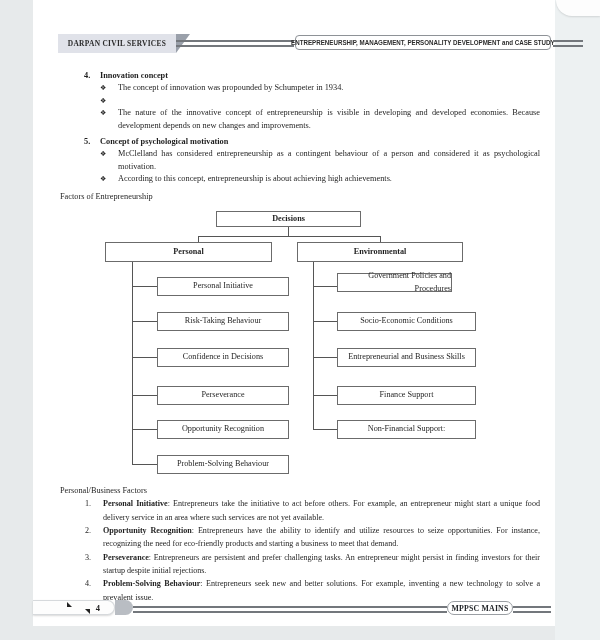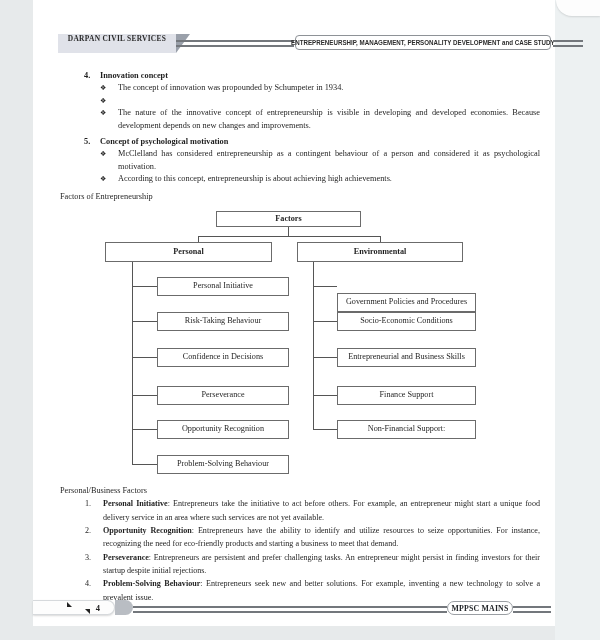--- a/index.html
+++ b/index.html
@@ -6,21 +6,21 @@
   .canvas{position:relative;width:600px;height:640px;background:#e7eaeb;overflow:hidden;
           font-family:"Liberation Serif",serif;color:#1f1f1f;}
   .right-panel{position:absolute;left:555px;top:0;width:45px;height:640px;background:#edf1f2;}
   .corner-card{position:absolute;left:556px;top:0;width:44px;height:16px;background:#fdfdfd;
                border-bottom-left-radius:16px;box-shadow:0 1px 2px rgba(0,0,0,.12);}
   .page{position:absolute;left:33px;top:0;width:522px;height:626px;background:#ffffff;}
 
   
   .header{position:absolute;left:0;top:33px;width:522px;height:22px;}
   .ribbon{position:absolute;left:25px;top:1px;width:118px;height:19px;background:#e0e2e9;
-          display:flex;align-items:flex-start;justify-content:center;}
+          display:flex;align-items:center;justify-content:center;}
   .ribbon:after{content:"";position:absolute;left:118px;top:0;width:0;height:0;
           border-top:19px solid #9aa0aa;border-right:14px solid transparent;}
   .ribbon-text{font-weight:bold;font-size:7.4px;letter-spacing:.3px;color:#2a2a2a;}
   .dbl{position:absolute;height:7px;border-top:2px solid #73777c;border-bottom:2px solid #73777c;box-sizing:border-box;}
   .hdr-lines1{left:143px;top:7px;width:118px;}
   .hdr-lines2{left:520px;top:7px;width:30px;}
   .hdr-pill{position:absolute;left:262px;top:2px;width:256px;height:15px;border:1.5px solid #8e9297;
             border-radius:4px;background:#fff;display:flex;align-items:center;justify-content:center;box-sizing:border-box;}
   .hdr-pill span{font-family:"Liberation Sans",sans-serif;font-weight:bold;font-size:6.4px;
             letter-spacing:0;color:#2c2c2c;white-space:nowrap;transform:scaleX(.97);}
@@ -118,21 +118,21 @@
         <div class="bullet">
           <span class="glyph">❖</span>
           <span class="btext">According to this concept, entrepreneurship is about achieving high achievements.</span>
         </div>
       </div>
 
       <div class="plain-h">Factors of Entrepreneurship</div>
 
       <div class="diagram">
 
-        <div class="dbox bold" style="left:156px;top:6px;width:145px;height:16px;">Factors</div>
+        <div class="dbox bold" style="left:156px;top:6px;width:145px;height:16px;">Decisions</div>
 
         <div class="dline" style="left:228px;top:22px;width:1px;height:9px;"></div>
         <div class="dline" style="left:138px;top:31px;width:183px;height:1px;"></div>
         <div class="dline" style="left:138px;top:31px;width:1px;height:6px;"></div>
         <div class="dline" style="left:320px;top:31px;width:1px;height:6px;"></div>
 
         <div class="dbox bold" style="left:45px;top:37px;width:167px;height:20px;">Personal</div>
         <div class="dbox bold" style="left:237px;top:37px;width:166px;height:20px;">Environmental</div>
 
         <div class="dline" style="left:72px;top:57px;width:1px;height:203px;"></div>
@@ -150,21 +150,21 @@
         <div class="dline" style="left:253px;top:190px;width:24px;height:1px;"></div>
         <div class="dline" style="left:253px;top:224px;width:24px;height:1px;"></div>
 
         <div class="dbox" style="left:97px;top:72px;width:132px;height:19px;">Personal Initiative</div>
         <div class="dbox" style="left:97px;top:107px;width:132px;height:19px;">Risk-Taking Behaviour</div>
         <div class="dbox" style="left:97px;top:143px;width:132px;height:19px;">Confidence in Decisions</div>
         <div class="dbox" style="left:97px;top:181px;width:132px;height:19px;">Perseverance</div>
         <div class="dbox" style="left:97px;top:215px;width:132px;height:19px;">Opportunity Recognition</div>
         <div class="dbox" style="left:97px;top:250px;width:132px;height:19px;">Problem-Solving Behaviour</div>
 
-        <div class="dbox" style="left:277px;top:88px;width:139px;height:19px;">Government Policies and Procedures</div>
+        <div class="dbox" style="left:277px;top:68px;width:115px;height:19px;text-align:right;">Government Policies and Procedures</div>
         <div class="dbox" style="left:277px;top:107px;width:139px;height:19px;">Socio-Economic Conditions</div>
         <div class="dbox" style="left:277px;top:143px;width:139px;height:19px;">Entrepreneurial and Business Skills</div>
         <div class="dbox" style="left:277px;top:215px;width:139px;height:19px;">Non-Financial Support:</div>
         <div class="dbox" style="left:277px;top:181px;width:139px;height:19px;">Finance Support</div>
       </div>
 
       <div class="plain-h" style="margin-top:6px;">Personal/Business Factors</div>
       <div class="list">
         <div class="li">
           <span class="lnum">1.</span>

